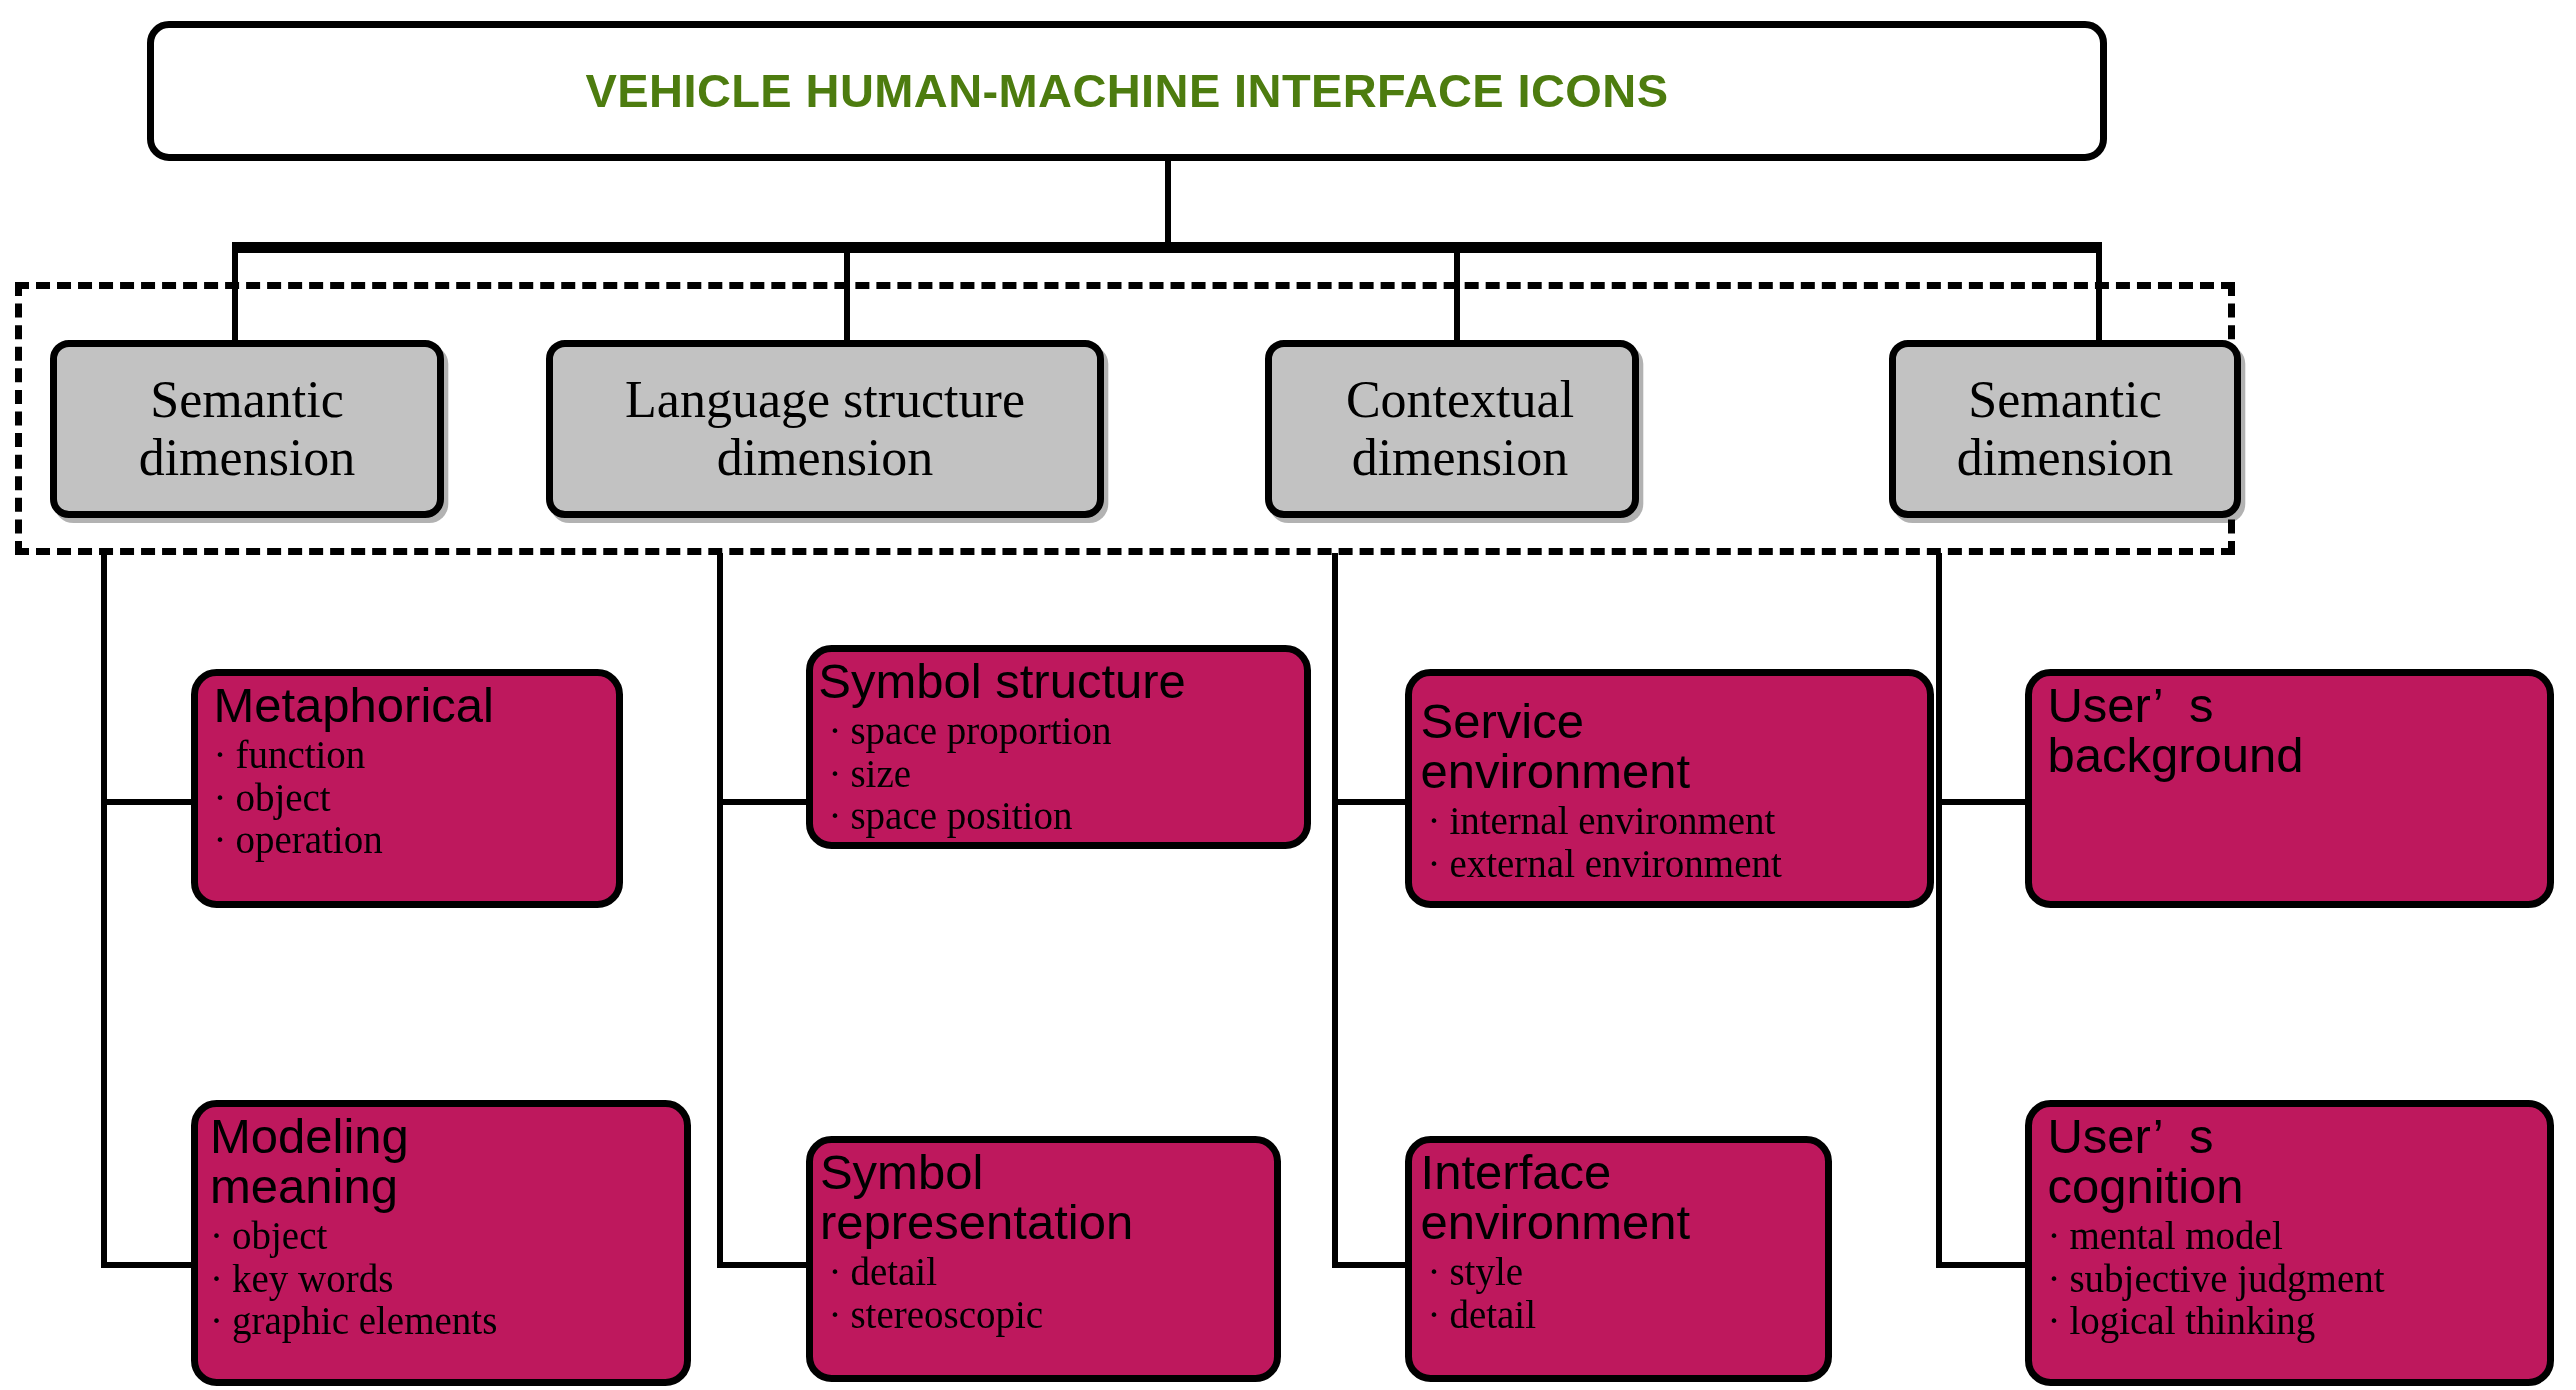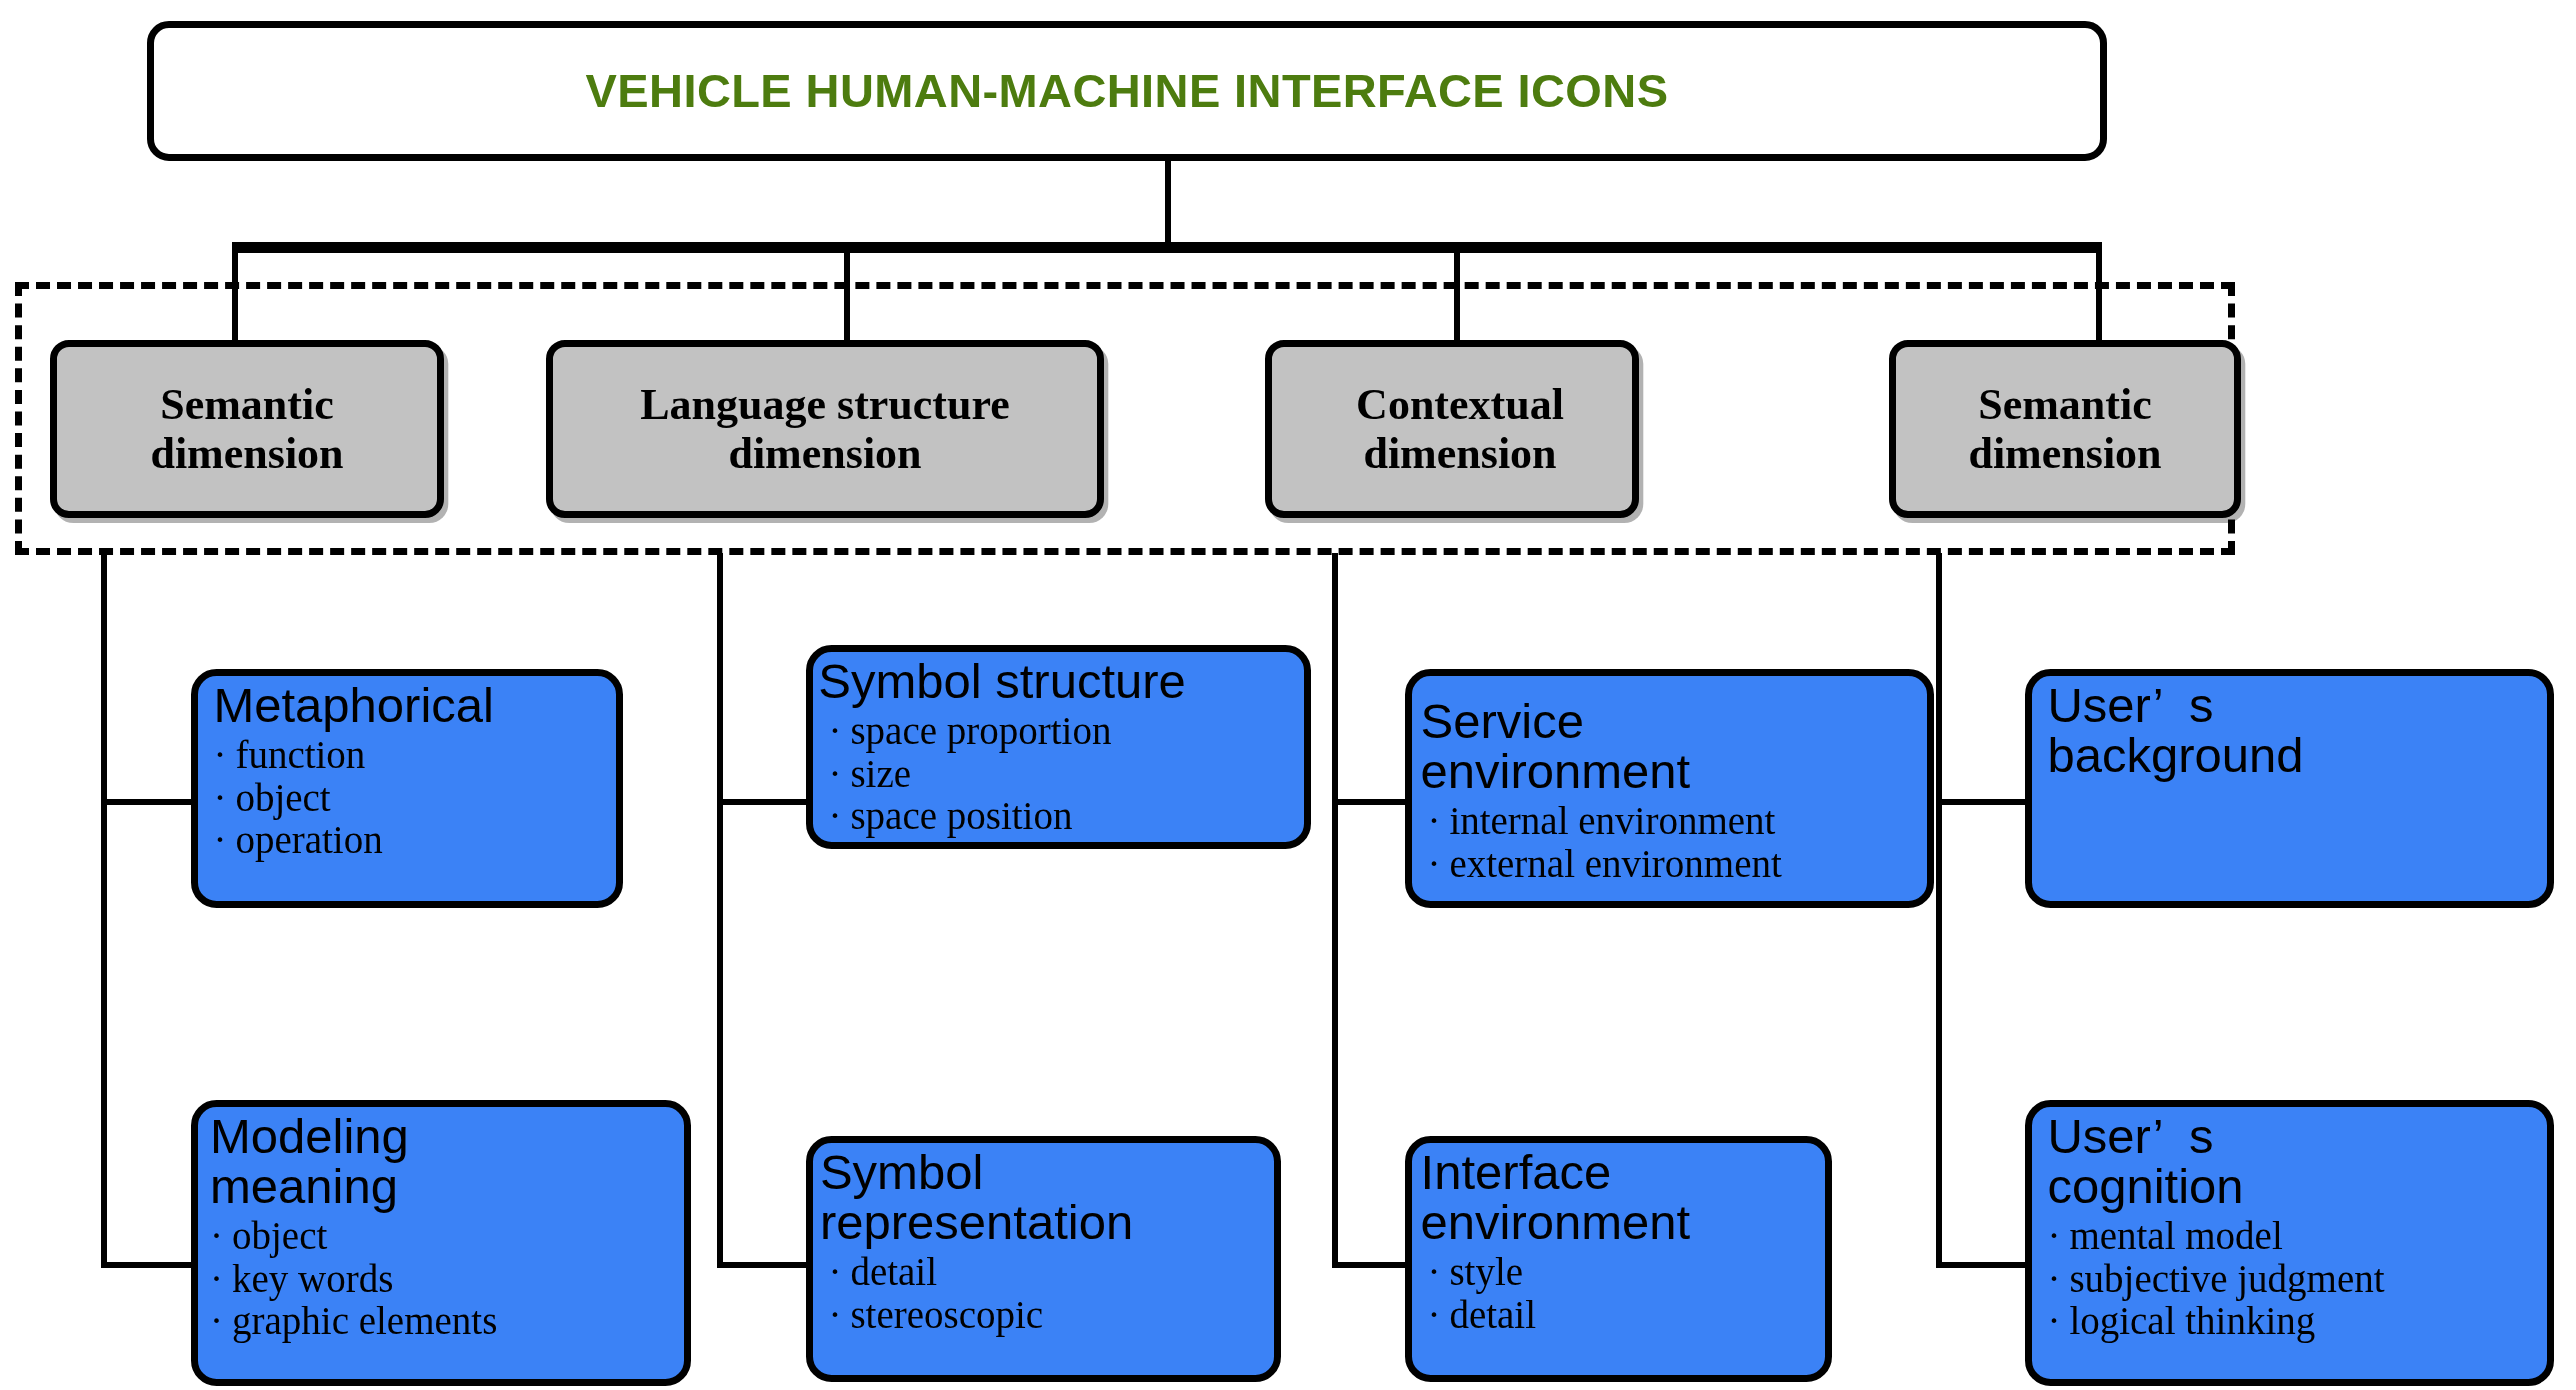--- a/index.html
+++ b/index.html
@@ -82,33 +82,33 @@
     background: #c2c2c2;
     box-sizing: border-box;
     display: flex;
     align-items: center;
     justify-content: center;
     text-align: center;
     box-shadow: 4.3px 5.1px 0 0 rgba(0,0,0,0.30);
   }
   .dim-label {
     font-family: "Liberation Serif", serif;
-    font-weight: bold;
-    font-size: 44px;
+    font-weight: normal;
+    font-size: 52px;
     line-height: 1.12;
     color: #000000;
     padding: 0 12px;
   }
 
   
   .leaf-box {
     position: absolute;
     border: 7.7px solid #000000;
     border-radius: 25.6px;
-    background: #3b82f6;
+    background: #be185d;
     box-sizing: border-box;
     padding: 5.1px 0 5.1px 15.4px;
     overflow: visible;
   }
   .leaf-title {
     font-family: "Liberation Sans", sans-serif;
     font-size: 49px;
     line-height: 1.02;
     color: #000000;
     white-space: pre;

